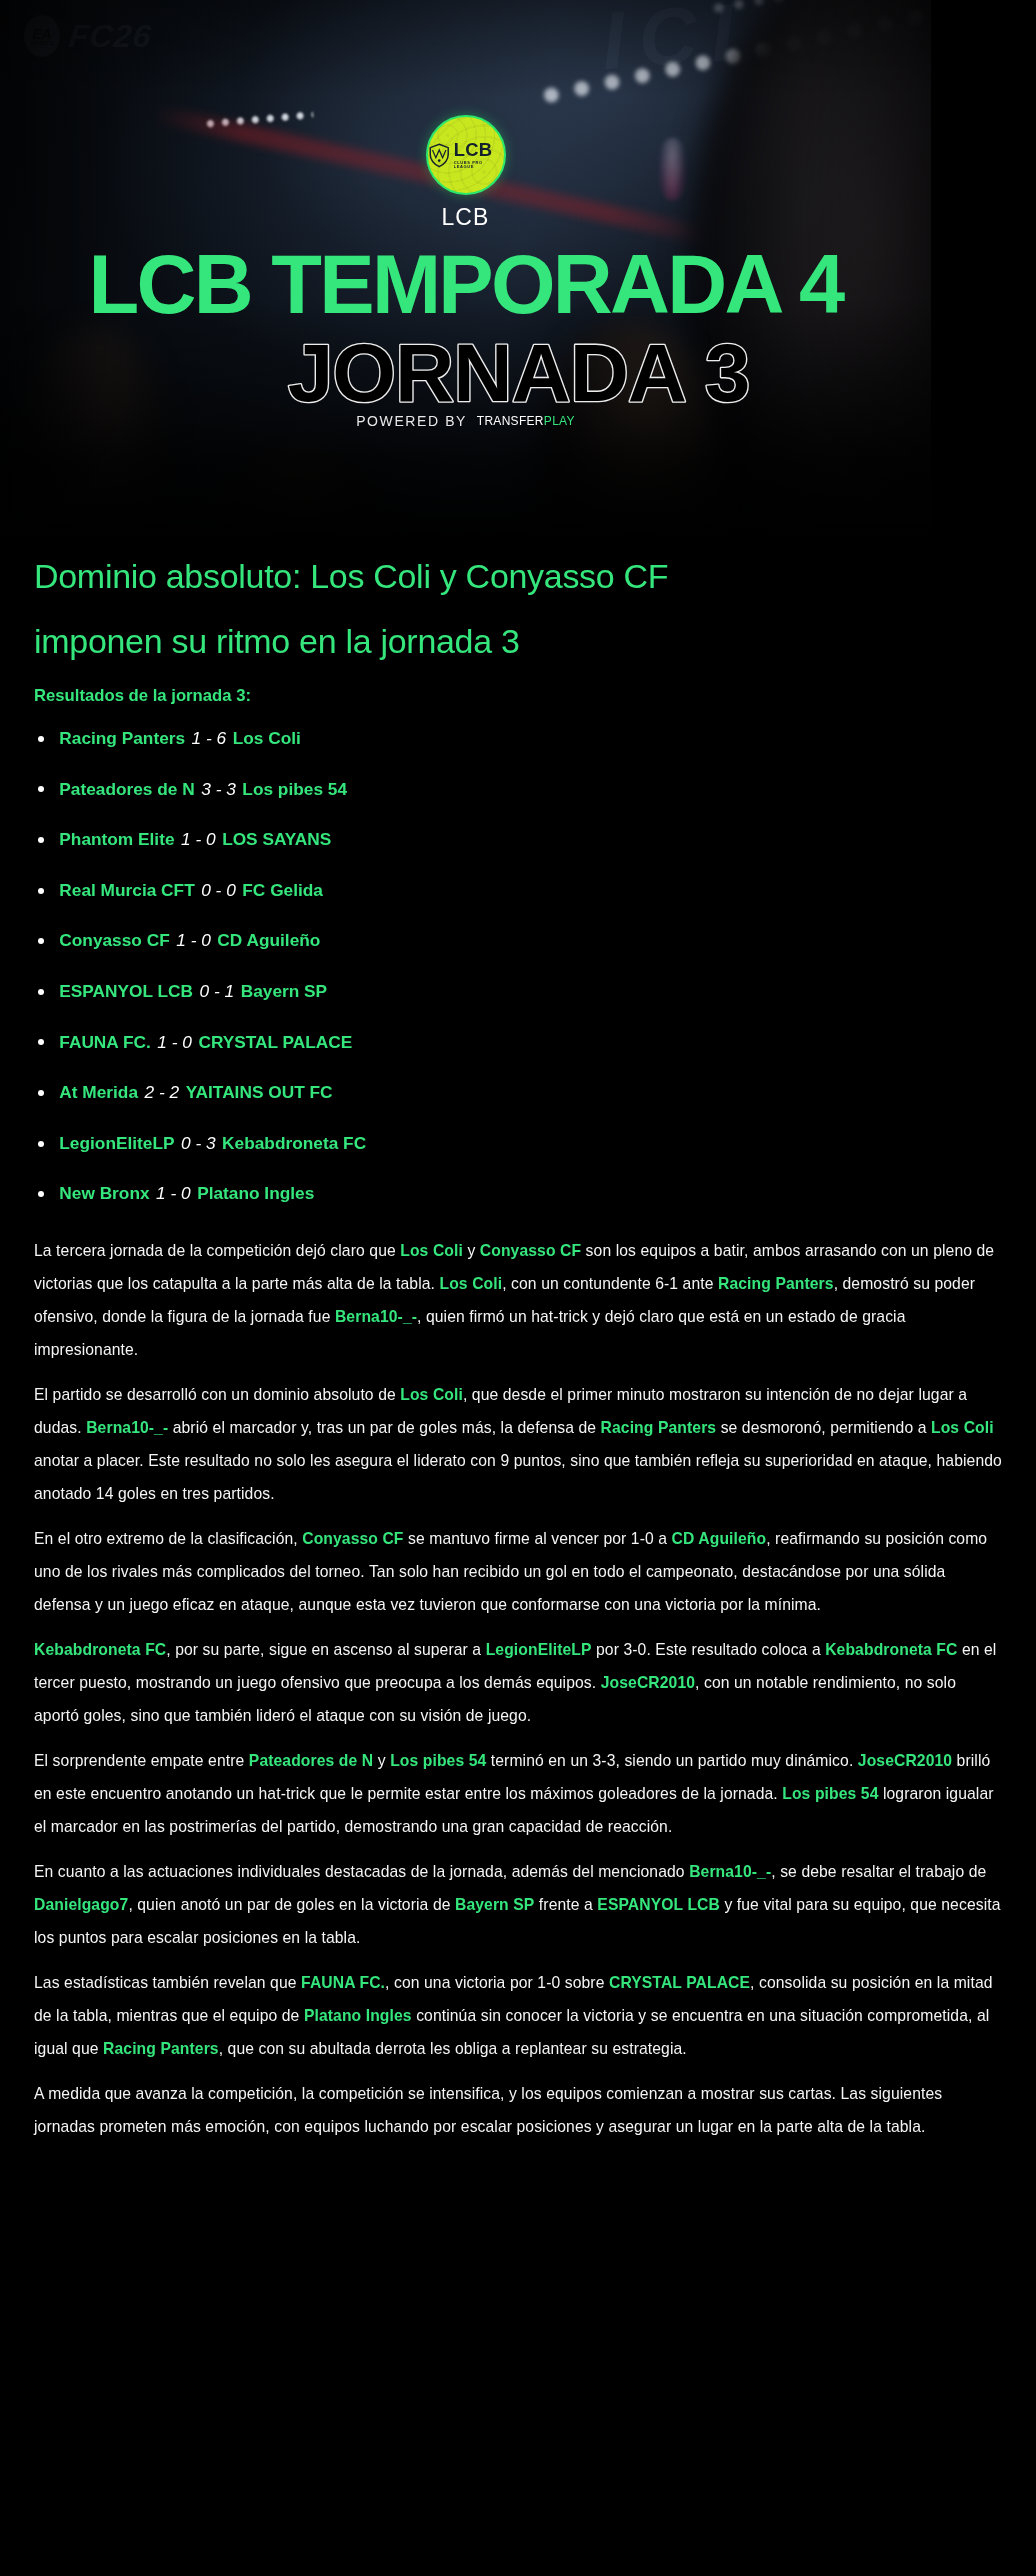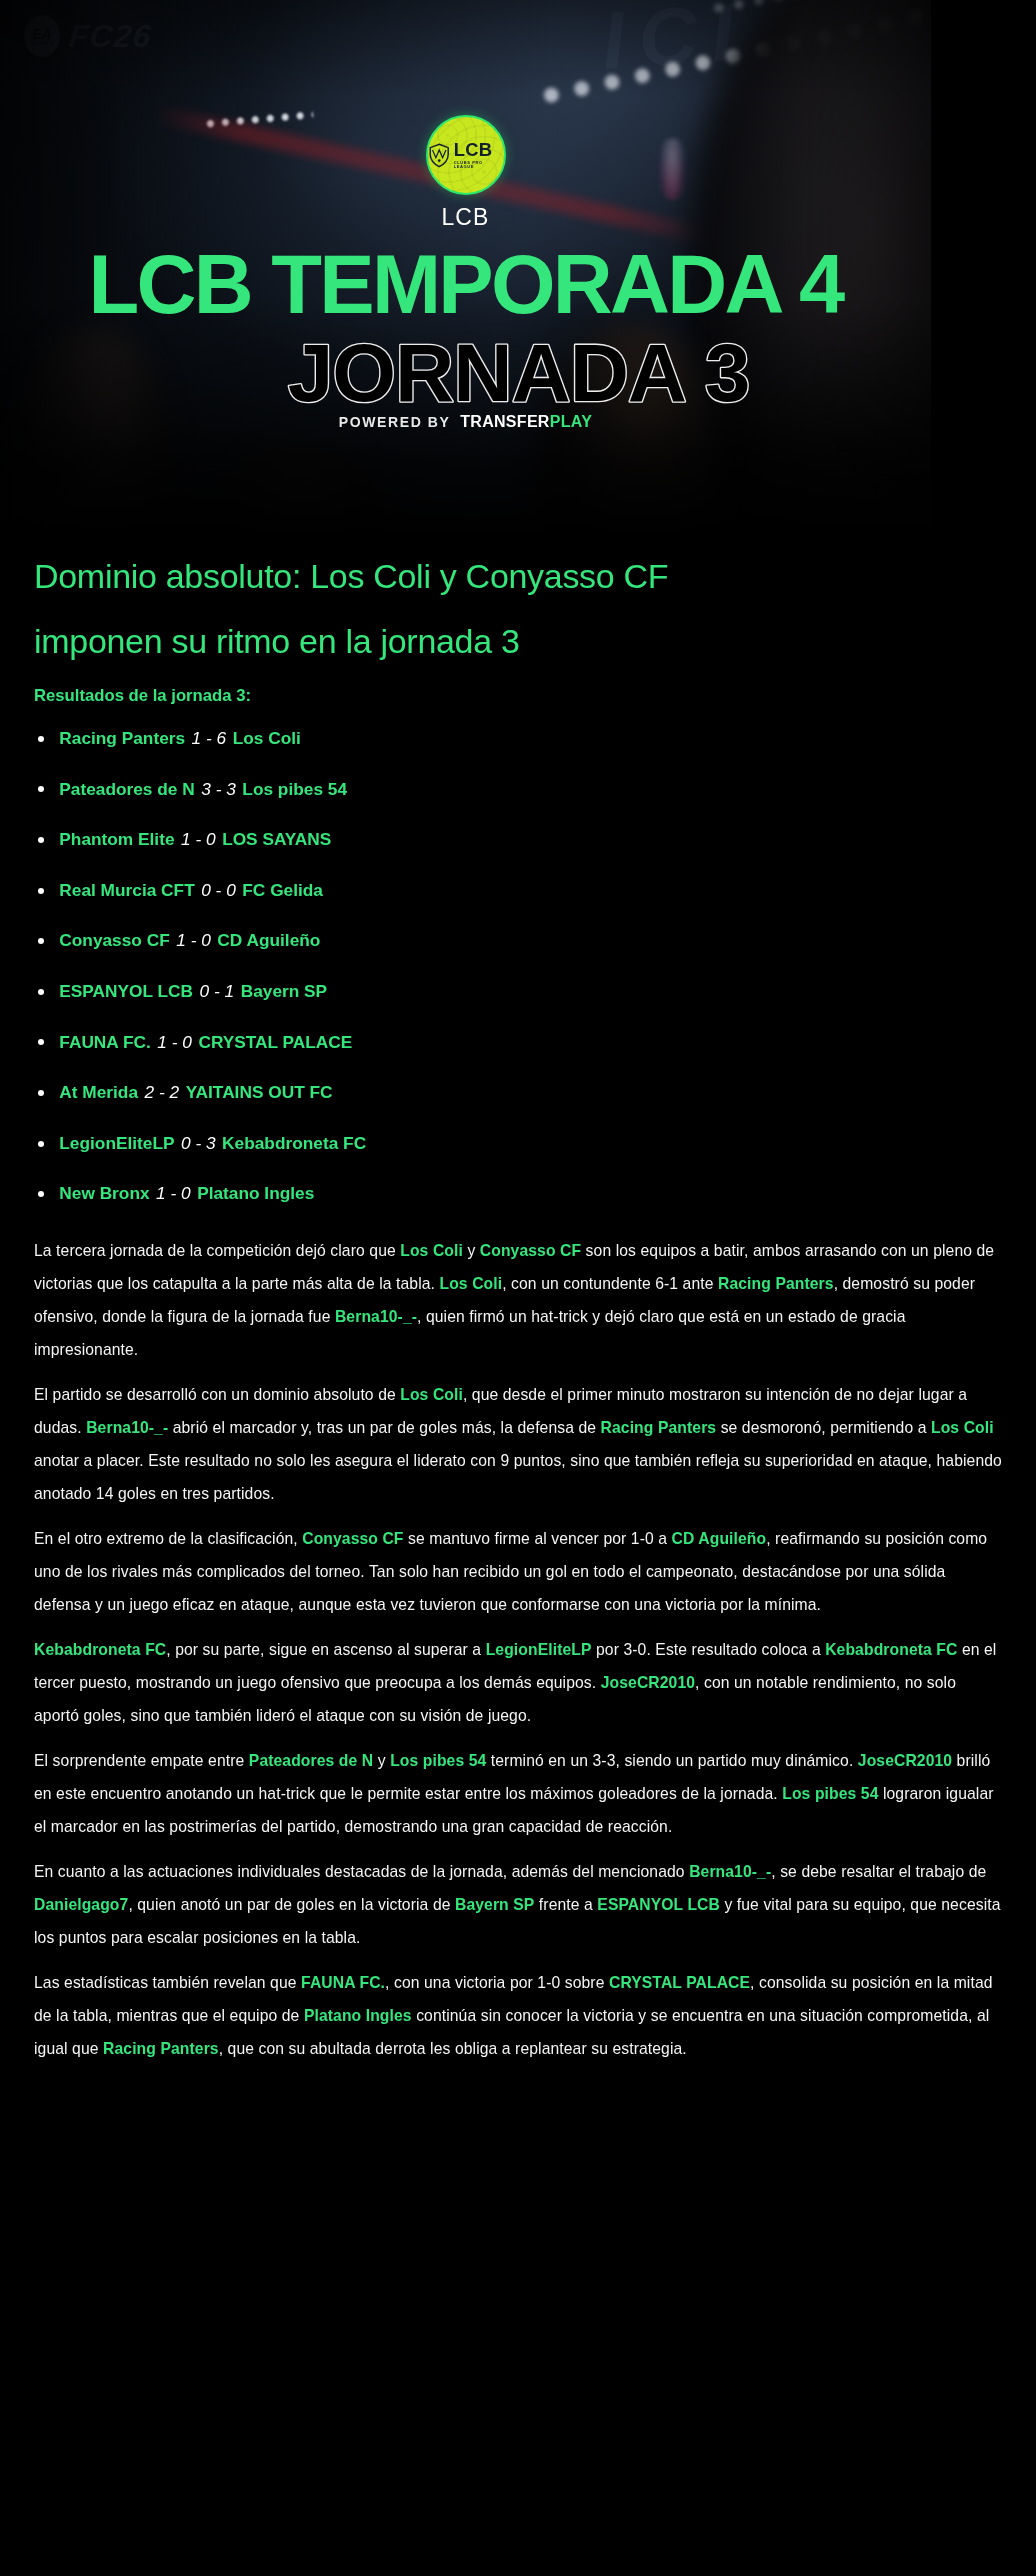--- a/index.html
+++ b/index.html
@@ -138,22 +138,22 @@
     left:0; top:243px; width:100%; text-align:center;
     font-size:83px; font-weight:bold; letter-spacing:-2.7px; line-height:1;
     color:var(--accent); z-index:5; white-space:nowrap;
   }
   .jornada-svg{ left:0; top:324px; z-index:5; }
 
   .powered{
     left:0; top:413px; width:100%; display:flex; align-items:center; justify-content:center;
     gap:9.7px; z-index:5;
   }
-  .powered-label{ font-size:14px; font-weight:700; color:#e9e9e9; letter-spacing:1.6px; }
-  .sponsor{ font-size:16px; font-weight:bold; letter-spacing:0.3px; }
+  .powered-label{ font-size:14px; font-weight:400; color:#e9e9e9; letter-spacing:1.6px; }
+  .sponsor{ font-size:12px; font-weight:normal; letter-spacing:0.3px; }
   .sponsor .w{ color:#fff; } .sponsor .g{ color:var(--accent); }
 
   
   .article{ padding:0 34px; position:relative; }
   .headline{
     margin-top:4.3px; max-width:726px;
     font-size:34px; font-weight:normal; line-height:1.9;
     color:var(--accent); letter-spacing:-0.3px;
   }
   .results-heading{
@@ -299,15 +299,16 @@
     </ul>
 
   <section class="paragraphs">
       <p class="para">La tercera jornada de la competición dejó claro que <strong class="hl">Los Coli</strong> y <strong class="hl">Conyasso CF</strong> son los equipos a batir, ambos arrasando con un pleno de victorias que los catapulta a la parte más alta de la tabla. <strong class="hl">Los Coli</strong>, con un contundente 6-1 ante <strong class="hl">Racing Panters</strong>, demostró su poder ofensivo, donde la figura de la jornada fue <strong class="hl">Berna10-_-</strong>, quien firmó un hat-trick y dejó claro que está en un estado de gracia impresionante.</p>
       <p class="para">El partido se desarrolló con un dominio absoluto de <strong class="hl">Los Coli</strong>, que desde el primer minuto mostraron su intención de no dejar lugar a dudas. <strong class="hl">Berna10-_-</strong> abrió el marcador y, tras un par de goles más, la defensa de <strong class="hl">Racing Panters</strong> se desmoronó, permitiendo a <strong class="hl">Los Coli</strong> anotar a placer. Este resultado no solo les asegura el liderato con 9 puntos, sino que también refleja su superioridad en ataque, habiendo anotado 14 goles en tres partidos.</p>
       <p class="para">En el otro extremo de la clasificación, <strong class="hl">Conyasso CF</strong> se mantuvo firme al vencer por 1-0 a <strong class="hl">CD Aguileño</strong>, reafirmando su posición como uno de los rivales más complicados del torneo. Tan solo han recibido un gol en todo el campeonato, destacándose por una sólida defensa y un juego eficaz en ataque, aunque esta vez tuvieron que conformarse con una victoria por la mínima.</p>
       <p class="para"><strong class="hl">Kebabdroneta FC</strong>, por su parte, sigue en ascenso al superar a <strong class="hl">LegionEliteLP</strong> por 3-0. Este resultado coloca a <strong class="hl">Kebabdroneta FC</strong> en el tercer puesto, mostrando un juego ofensivo que preocupa a los demás equipos. <strong class="hl">JoseCR2010</strong>, con un notable rendimiento, no solo aportó goles, sino que también lideró el ataque con su visión de juego.</p>
       <p class="para">El sorprendente empate entre <strong class="hl">Pateadores de N</strong> y <strong class="hl">Los pibes 54</strong> terminó en un 3-3, siendo un partido muy dinámico. <strong class="hl">JoseCR2010</strong> brilló en este encuentro anotando un hat-trick que le permite estar entre los máximos goleadores de la jornada. <strong class="hl">Los pibes 54</strong> lograron igualar el marcador en las postrimerías del partido, demostrando una gran capacidad de reacción.</p>
       <p class="para">En cuanto a las actuaciones individuales destacadas de la jornada, además del mencionado <strong class="hl">Berna10-_-</strong>, se debe resaltar el trabajo de <strong class="hl">Danielgago7</strong>, quien anotó un par de goles en la victoria de <strong class="hl">Bayern SP</strong> frente a <strong class="hl">ESPANYOL LCB</strong> y fue vital para su equipo, que necesita los puntos para escalar posiciones en la tabla.</p>
       <p class="para">Las estadísticas también revelan que <strong class="hl">FAUNA FC.</strong>, con una victoria por 1-0 sobre <strong class="hl">CRYSTAL PALACE</strong>, consolida su posición en la mitad de la tabla, mientras que el equipo de <strong class="hl">Platano Ingles</strong> continúa sin conocer la victoria y se encuentra en una situación comprometida, al igual que <strong class="hl">Racing Panters</strong>, que con su abultada derrota les obliga a replantear su estrategia.</p>
+      <p class="para">A medida que avanza la competición, la competición se intensifica, y los equipos comienzan a mostrar sus cartas. Las siguientes jornadas prometen más emoción, con equipos luchando por escalar posiciones y asegurar un lugar en la parte alta de la tabla.</p>
     </section>
 </main>
 
 
 </body></html>

